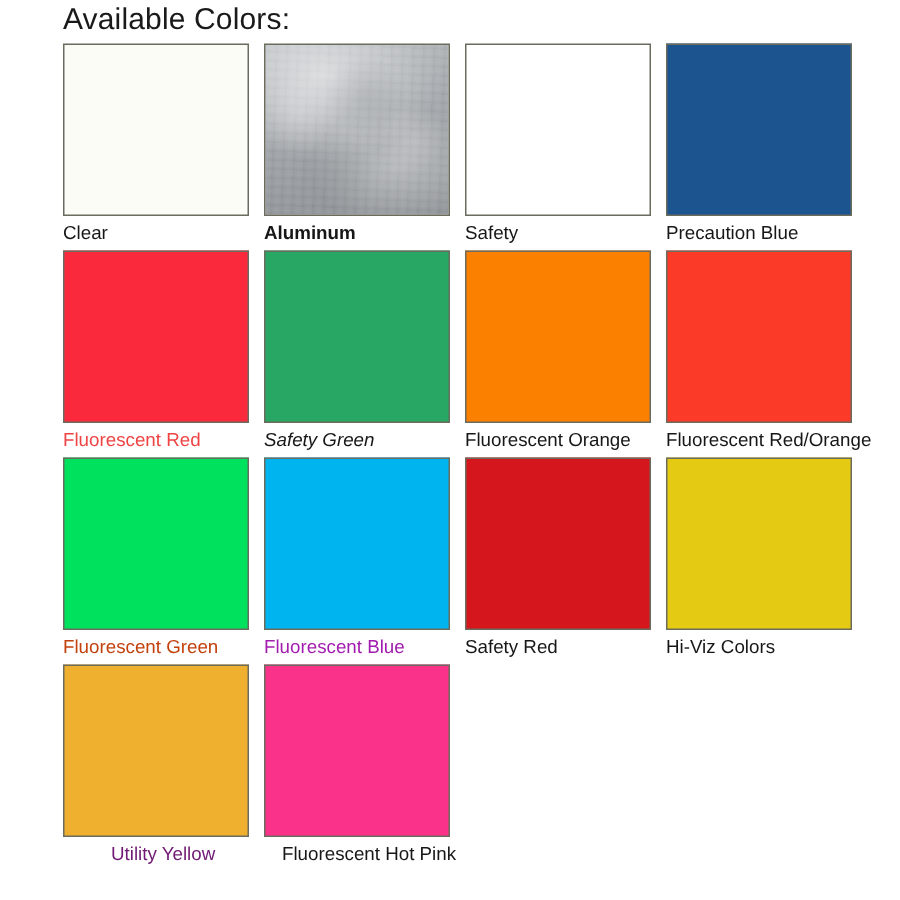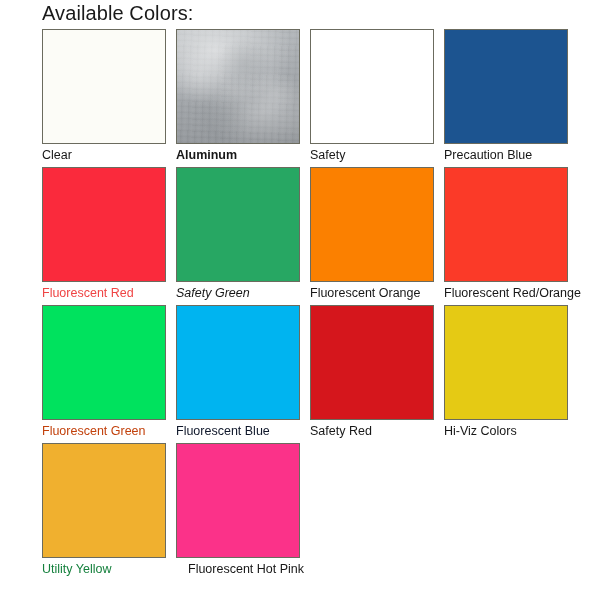--- a/index.html
+++ b/index.html
@@ -123,34 +123,34 @@
         <div class="swatch-label" style="color: rgb(23, 23, 23);">Fluorescent Red/Orange</div>
       </div>
     </div>
     <div class="swatch-row">
       <div class="swatch-cell">
         <div class="swatch-chip" style="background: rgb(0, 226, 94); border-color: rgb(107, 107, 94);"></div>
         <div class="swatch-label" style="color: #c2410c;">Fluorescent Green</div>
       </div>
       <div class="swatch-cell">
         <div class="swatch-chip" style="background: rgb(0, 180, 240); border-color: rgb(107, 107, 94);"></div>
-        <div class="swatch-label" style="color: #0f172a;">Fluorescent Blue</div>
+        <div class="swatch-label" style="color: #a21caf;">Fluorescent Blue</div>
       </div>
       <div class="swatch-cell">
         <div class="swatch-chip" style="background: rgb(213, 22, 28); border-color: rgb(107, 107, 94);"></div>
         <div class="swatch-label" style="color: rgb(23, 23, 23);">Safety Red</div>
       </div>
       <div class="swatch-cell">
         <div class="swatch-chip" style="background: rgb(229, 202, 20); border-color: rgb(107, 107, 94);"></div>
         <div class="swatch-label" style="color: rgb(23, 23, 23);">Hi-Viz Colors</div>
       </div>
     </div>
     <div class="swatch-row">
       <div class="swatch-cell">
         <div class="swatch-chip" style="background: rgb(240, 176, 47); border-color: rgb(107, 107, 94);"></div>
-        <div class="swatch-label" style="color: #15803d;">Utility Yellow</div>
+        <div class="swatch-label" style="color: #701a75; margin-left: 32px;">Utility Yellow</div>
       </div>
       <div class="swatch-cell">
         <div class="swatch-chip" style="background: rgb(251, 50, 137); border-color: rgb(107, 107, 94);"></div>
         <div class="swatch-label" style="color: rgb(23, 23, 23); margin-left: 12px;">Fluorescent Hot Pink</div>
       </div>
     </div>
   </div>
 
 </body></html>

